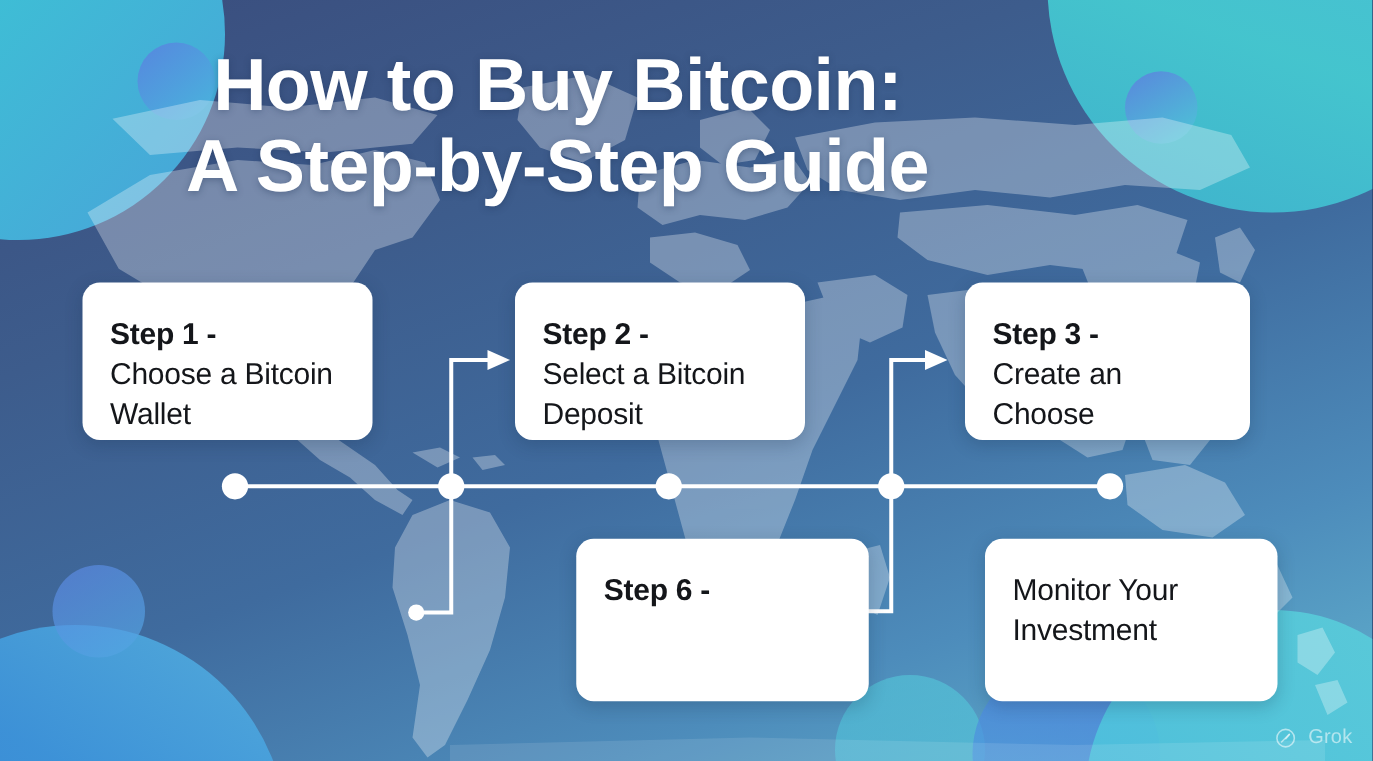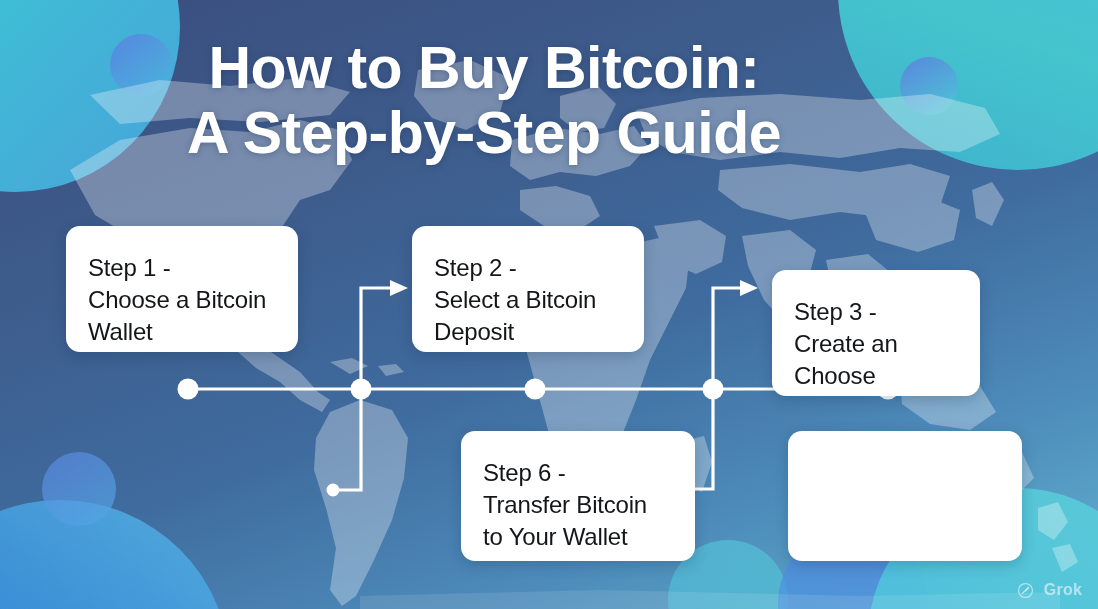--- a/index.html
+++ b/index.html
@@ -87,21 +87,20 @@
   }
   #worldmap path { fill: #ffffff; }
 
   
   .title-wrap {
     position: absolute;
     left: 0; top: 36px;
     width: 892px;
     text-align: center;
     color: #fff;
-    padding-left: 38px;
   }
   .title-line {
     font-size: 59px;
     font-weight: 700;
     letter-spacing: -0.5px;
     line-height: 1.1;
     text-shadow: 0 1px 6px rgba(25,45,80,.35);
   }
 
   
@@ -125,50 +124,50 @@
     position: absolute;
     background: #ffffff;
     border-radius: 14px;
     box-shadow: 0 4px 14px rgba(20,40,70,.22);
     padding: 26px 22px 22px 22px;
     box-sizing: border-box;
     color: #14161a;
   }
   .card-step {
     font-size: 24px;
-    font-weight: 400;
+    font-weight: 700;
     line-height: 1.32;
     letter-spacing: -0.2px;
     margin: 0;
   }
   .card-desc {
     font-size: 24px;
     font-weight: 400;
     line-height: 1.34;
     letter-spacing: -0.2px;
     margin: 0;
   }
 
   .card-1 { left: 66px;  top: 226px; width: 232px; height: 126px; }
   .card-2 { left: 412px; top: 226px; width: 232px; height: 126px; }
-  .card-3 { left: 772px; top: 226px; width: 208px; height: 126px; margin-top: 44px; }
+  .card-3 { left: 772px; top: 226px; width: 228px; height: 126px; }
   .card-4 { left: 78px;  top: 431px; width: 236px; height: 130px; }
   .card-6 { left: 428px; top: 431px; width: 234px; height: 130px; margin-left: 33px; }
   .card-7 { left: 788px; top: 431px; width: 234px; height: 130px; }
 
   
   .watermark {
     position: absolute;
     right: 16px; bottom: 10px;
     display: flex;
     align-items: center;
     gap: 10px;
     color: rgba(255,255,255,.55);
     font-size: 16px;
-    font-weight: 700;
+    font-weight: 400;
     letter-spacing: .2px;
   }
   .watermark svg { display: block; }
 </style>
 </head>
 <body>
 
 <div id="canvas">
 
   <div class="blob blob-tl-big"></div>
@@ -271,24 +270,24 @@
   </div>
 
   <div class="card card-3">
     <p class="card-step">Step 3 -</p>
     <p class="card-desc">Create an Choose</p>
   </div>
 
 
   <div class="card card-6">
     <p class="card-step">Step 6 -</p>
-    <p class="card-desc">Transfer Bitcoin to Your Wallet</p>
   </div>
 
   <div class="card card-7">
+    <p class="card-desc">Monitor Your Investment</p>
   </div>
 
   <div class="watermark">
     <svg width="17" height="17" viewBox="0 0 20 20">
       <circle cx="10" cy="10" r="8.2" fill="none" stroke="rgba(255,255,255,.55)" stroke-width="1.5"></circle>
       <path d="M6.2 13.6 L13.4 6.4" stroke="rgba(255,255,255,.55)" stroke-width="1.5" fill="none" stroke-linecap="round"></path>
       <path d="M10.2 10.6 L13.6 6.6" stroke="rgba(255,255,255,.55)" stroke-width="1.5" fill="none" stroke-linecap="round"></path>
     </svg>
     <span>Grok</span>
   </div>

